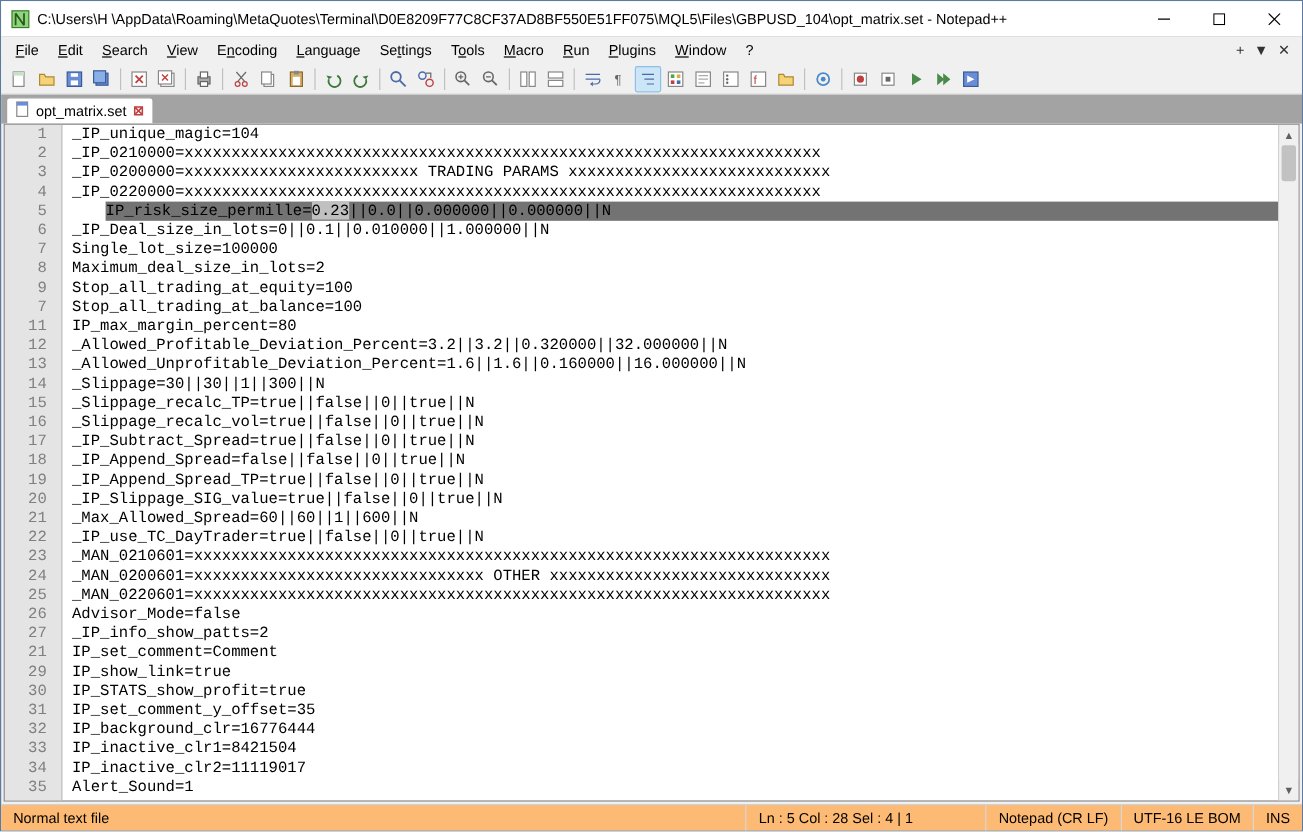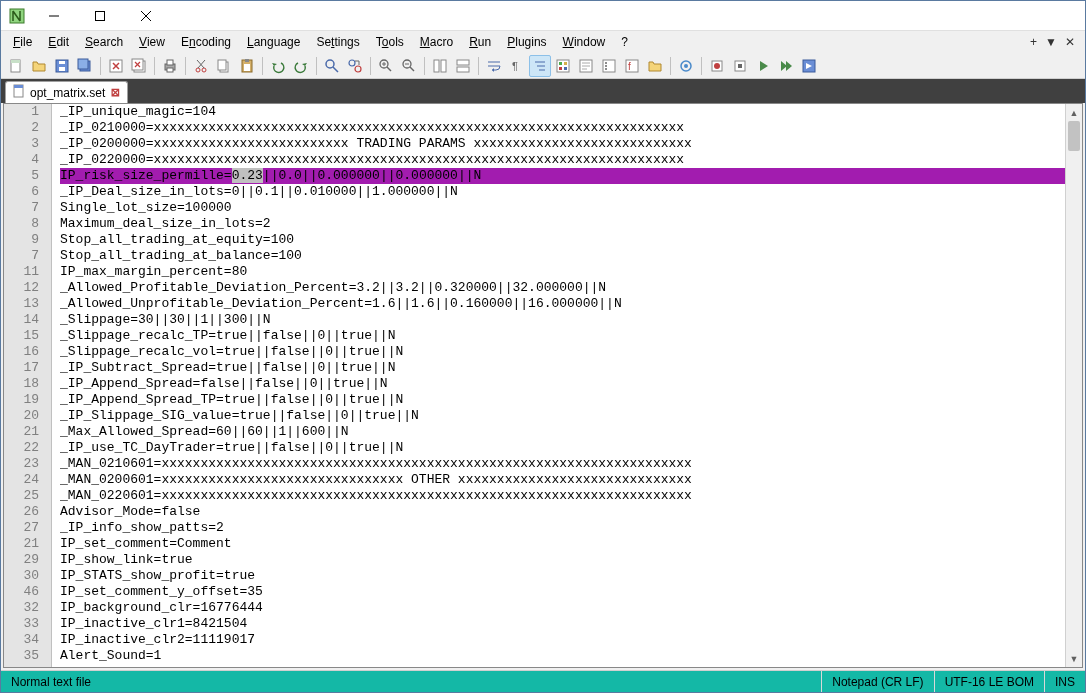--- a/index.html
+++ b/index.html
@@ -84,21 +84,21 @@
 .toolbar .tbtn svg { width: 16px; height: 16px; }
 .toolbar .sep {
   width: 1px; height: 18px;
   background: #c0c0c0;
   margin: 0 3px;
 }
 .toolbar .tbtn.active { background: #cde6f7; border-color:#8cc0e8; }
 
 .tabbar {
   height: 24px;
-  background: #404040;
+  background: #a3a3a3;
   display: flex;
   align-items: flex-end;
   padding: 2px 4px 0 4px;
 }
 .tab {
   background: #fff;
   border: 1px solid #a0a0a0;
   border-bottom: none;
   border-radius: 3px 3px 0 0;
   padding: 2px 6px;
@@ -145,36 +145,36 @@
   font-family: Consolas, "Courier New", monospace;
   font-size: 13px;
   color: #000;
   padding-left: 8px;
   white-space: pre;
   overflow: hidden;
 }
 .code .line {
   height: 16px; line-height: 16px;
 }
-.code .line.hl { background: #a21caf; }
+.code .line.hl { background: #737373; margin-left: 28px; }
 .code .sel { background: #c0c0c0; }
 .scrollbar-v {
   width: 17px;
   background: #f0f0f0;
   border-left: 1px solid #d0d0d0;
   display: flex;
   flex-direction: column;
 }
 .scrollbar-v .arrow { height: 17px; display:flex;align-items:center;justify-content:center;color:#606060;font-size:9px;}
 .scrollbar-v .track { flex:1; position:relative; background:#f0f0f0;}
 .scrollbar-v .thumb { position:absolute; left:2px; right:2px; top:0; height:30px; background:#c2c2c2; border-radius:2px;}
 
 .statusbar {
   height: 22px;
-  background: #14b8a6;
+  background: #fdba74;
   border-top: 1px solid #d0d0d0;
   display: flex;
   align-items: center;
   font-size: 12px;
   color: #000;
 }
 .statusbar .cell {
   padding: 0 10px;
   border-right: 1px solid #d8d8d8;
   height: 100%;
@@ -188,20 +188,21 @@
 
 <div class="window">
 
   <div class="titlebar">
     <span class="app-icon">
       <svg viewBox="0 0 16 16">
           <rect x="1" y="1" width="14" height="14" fill="#8fd47f" stroke="#3a7a2a"></rect>
           <path d="M4 3 L4 13 M4 3 L11 13 M11 3 L11 13" stroke="#2a5a1a" stroke-width="1.5" fill="none"></path>
         </svg>
     </span>
+    <span class="title-text">C:\Users\H          \AppData\Roaming\MetaQuotes\Terminal\D0E8209F77C8CF37AD8BF550E51FF075\MQL5\Files\GBPUSD_104\opt_matrix.set - Notepad++</span>
     <div class="win-controls">
       <div class="win-btn">
           <svg viewBox="0 0 10 10">
             <line x1="0" y1="5" x2="10" y2="5" stroke="currentColor" stroke-width="1"></line>
           </svg>
         </div>
       <div class="win-btn">
           <svg viewBox="0 0 10 10">
             <rect x="0.5" y="0.5" width="9" height="9" fill="none" stroke="currentColor" stroke-width="1"></rect>
           </svg>
@@ -496,36 +497,37 @@
         <div class="ln">21</div>
         <div class="ln">22</div>
         <div class="ln">23</div>
         <div class="ln">24</div>
         <div class="ln">25</div>
         <div class="ln">26</div>
         <div class="ln">27</div>
         <div class="ln">21</div>
         <div class="ln">29</div>
         <div class="ln">30</div>
-        <div class="ln">46</div>
+        <div class="ln">31</div>
         <div class="ln">32</div>
         <div class="ln">33</div>
         <div class="ln">34</div>
         <div class="ln">35</div>
       </div>
     <div class="code" id="code"><div class="line">_IP_unique_magic=104</div><div class="line">_IP_0210000=xxxxxxxxxxxxxxxxxxxxxxxxxxxxxxxxxxxxxxxxxxxxxxxxxxxxxxxxxxxxxxxxxxxx</div><div class="line">_IP_0200000=xxxxxxxxxxxxxxxxxxxxxxxxx TRADING PARAMS xxxxxxxxxxxxxxxxxxxxxxxxxxxx</div><div class="line">_IP_0220000=xxxxxxxxxxxxxxxxxxxxxxxxxxxxxxxxxxxxxxxxxxxxxxxxxxxxxxxxxxxxxxxxxxxx</div><div class="line hl">IP_risk_size_permille=<span class="sel">0.23</span>||0.0||0.000000||0.000000||N</div><div class="line">_IP_Deal_size_in_lots=0||0.1||0.010000||1.000000||N</div><div class="line">Single_lot_size=100000</div><div class="line">Maximum_deal_size_in_lots=2</div><div class="line">Stop_all_trading_at_equity=100</div><div class="line">Stop_all_trading_at_balance=100</div><div class="line">IP_max_margin_percent=80</div><div class="line">_Allowed_Profitable_Deviation_Percent=3.2||3.2||0.320000||32.000000||N</div><div class="line">_Allowed_Unprofitable_Deviation_Percent=1.6||1.6||0.160000||16.000000||N</div><div class="line">_Slippage=30||30||1||300||N</div><div class="line">_Slippage_recalc_TP=true||false||0||true||N</div><div class="line">_Slippage_recalc_vol=true||false||0||true||N</div><div class="line">_IP_Subtract_Spread=true||false||0||true||N</div><div class="line">_IP_Append_Spread=false||false||0||true||N</div><div class="line">_IP_Append_Spread_TP=true||false||0||true||N</div><div class="line">_IP_Slippage_SIG_value=true||false||0||true||N</div><div class="line">_Max_Allowed_Spread=60||60||1||600||N</div><div class="line">_IP_use_TC_DayTrader=true||false||0||true||N</div><div class="line">_MAN_0210601=xxxxxxxxxxxxxxxxxxxxxxxxxxxxxxxxxxxxxxxxxxxxxxxxxxxxxxxxxxxxxxxxxxxx</div><div class="line">_MAN_0200601=xxxxxxxxxxxxxxxxxxxxxxxxxxxxxxx OTHER xxxxxxxxxxxxxxxxxxxxxxxxxxxxxx</div><div class="line">_MAN_0220601=xxxxxxxxxxxxxxxxxxxxxxxxxxxxxxxxxxxxxxxxxxxxxxxxxxxxxxxxxxxxxxxxxxxx</div><div class="line">Advisor_Mode=false</div><div class="line">_IP_info_show_patts=2</div><div class="line">IP_set_comment=Comment</div><div class="line">IP_show_link=true</div><div class="line">IP_STATS_show_profit=true</div><div class="line">IP_set_comment_y_offset=35</div><div class="line">IP_background_clr=16776444</div><div class="line">IP_inactive_clr1=8421504</div><div class="line">IP_inactive_clr2=11119017</div><div class="line">Alert_Sound=1</div></div>
     <div class="scrollbar-v">
       <div class="arrow">▲</div>
       <div class="track">
           <div class="thumb"></div>
         </div>
       <div class="arrow">▼</div>
     </div>
   </div>
 
   <div class="statusbar">
     <div class="cell flex">Normal text file</div>
+    <div class="cell" style="min-width:200px">Ln : 5    Col : 28    Sel : 4 | 1</div>
     <div class="cell" style="min-width:110px">Notepad (CR LF)</div>
     <div class="cell" style="min-width:110px">UTF-16 LE BOM</div>
     <div class="cell nr" style="min-width:40px">INS</div>
   </div>
 
 </div>
 
 </body></html>

